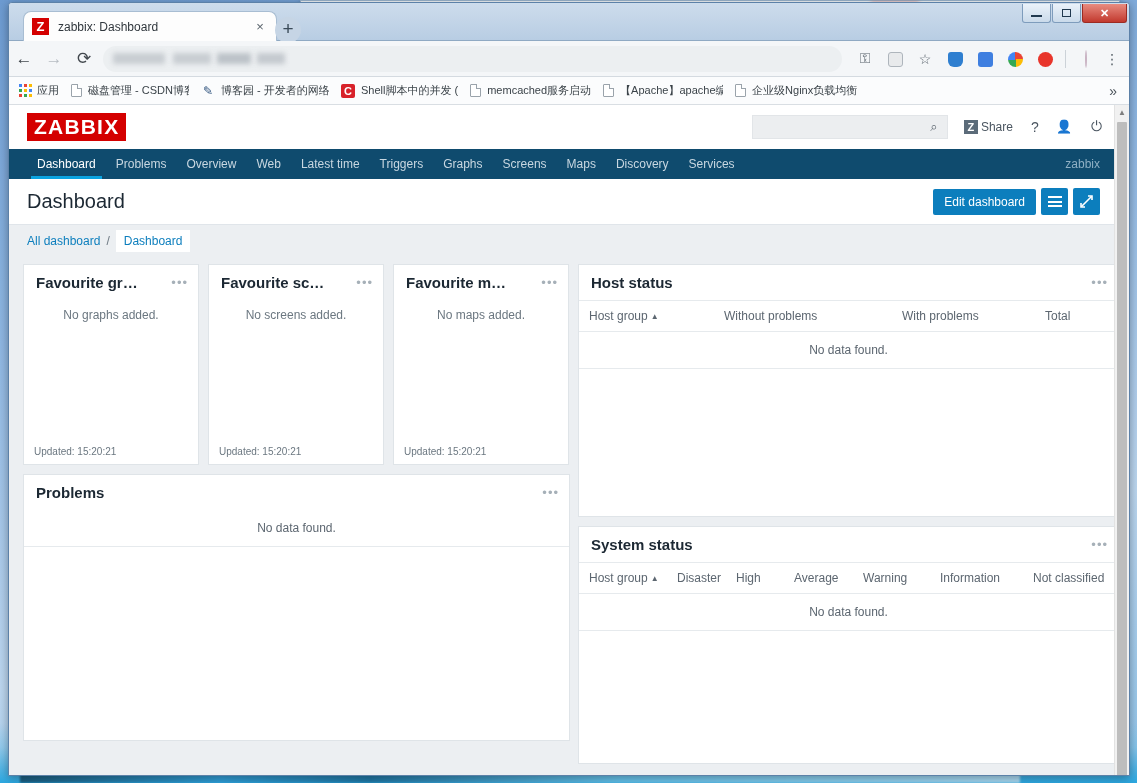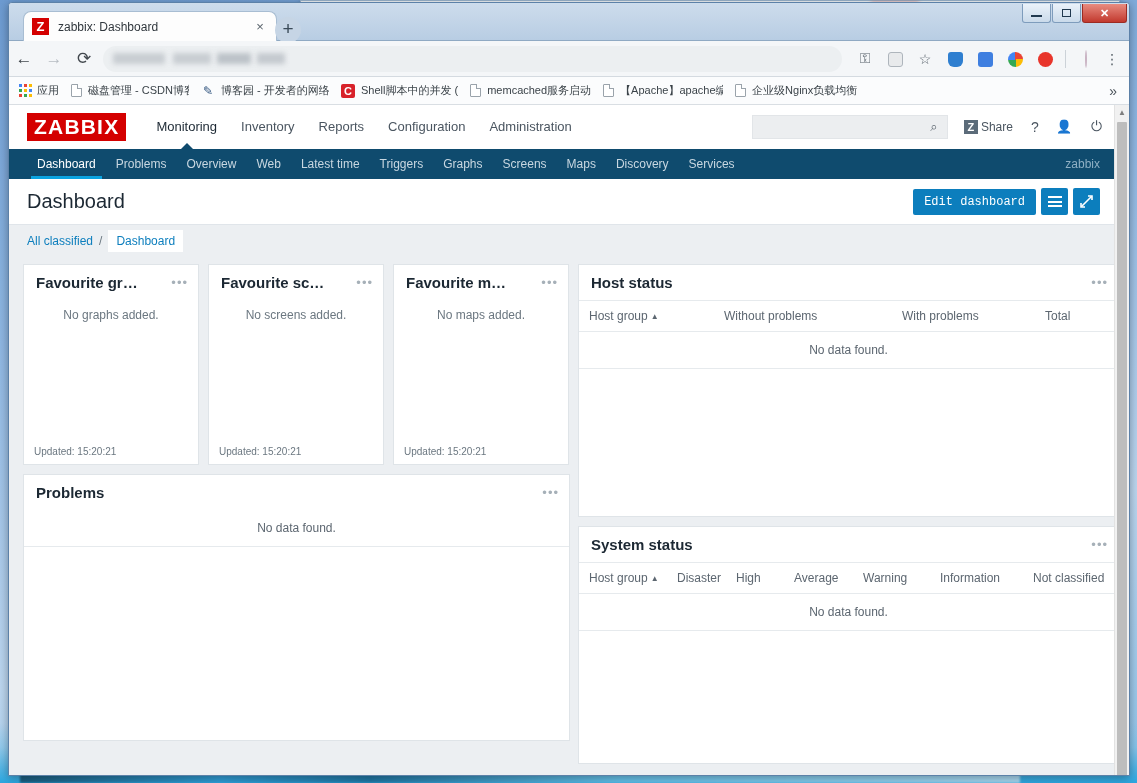--- a/index.html
+++ b/index.html
@@ -214,21 +214,21 @@
   #submenu-user { margin-left: auto; padding-right: 14px; font-size: 12px; color: #8fb0c4; display:flex; align-items:center;}
 
   
   #title-row {
     height: 45px; background: #fff; display: flex; align-items: center; padding: 0 14px 0 18px;
   }
   #page-title { font-size: 20px; color: #1c2833; font-weight: normal; }
   #title-actions { margin-left: auto; display: flex; align-items: center; gap: 5px; }
   #edit-dashboard-btn {
     background: #0c7ebd; color: #fff; font-size: 12px; border: none;
-    padding: 6px 11px; border-radius: 2px; font-family: Liberation Mono, monospace;
+    padding: 6px 11px; border-radius: 2px; font-family: Liberation Sans, sans-serif;
   }
   .sq-btn {
     width: 27px; height: 27px; background: #0c7ebd; border-radius: 2px;
     display: flex; align-items: center; justify-content: center;
   }
   .sq-btn .bars { width: 14px; }
   .sq-btn .bars i { display: block; height: 2px; background: #fff; margin: 2.5px 0; }
   .sq-btn svg { display:block; }
 
   
@@ -417,27 +417,20 @@
         <span class="bmlabel">企业级Nginx负载均衡</span>
       </div>
       <div id="bm-overflow">»</div>
     </div>
 
     <div id="viewport">
       <div id="page">
 
         <div id="zbx-header">
           <div id="zbx-logo">ZABBIX</div>
-          <div id="zbx-mainnav">
-            <div class="mainnav-item active">Monitoring</div>
-            <div class="mainnav-item">Inventory</div>
-            <div class="mainnav-item">Reports</div>
-            <div class="mainnav-item">Configuration</div>
-            <div class="mainnav-item">Administration</div>
-          </div>
           <div id="zbx-header-right">
             <div id="zbx-search">
               <input placeholder="" style="">
               <span id="search-icon-glyph">⌕</span>
             </div>
             <div id="share-btn">
               <span id="share-badge">Z</span>
               <span>Share</span>
             </div>
             <div class="hicon">?</div>
@@ -476,21 +469,21 @@
               <svg width="15" height="15" viewBox="0 0 15 15">
                 <path d="M9 2 L13 2 L13 6" fill="none" stroke="#fff" stroke-width="1.6"></path>
                 <path d="M6 13 L2 13 L2 9" fill="none" stroke="#fff" stroke-width="1.6"></path>
                 <path d="M12.5 2.5 L2.5 12.5" stroke="#fff" stroke-width="1.6"></path>
               </svg>
             </div>
           </div>
         </div>
 
         <div id="breadcrumb-row">
-          <span id="bc-all">All classified</span>
+          <span id="bc-all">All dashboard</span>
           <span id="bc-sep">/</span>
           <span id="bc-current">Dashboard</span>
         </div>
 
         <div id="dash">
 
           <div id="dash-left">
             <div id="small-row">
 
               <div class="widget fav-widget">

